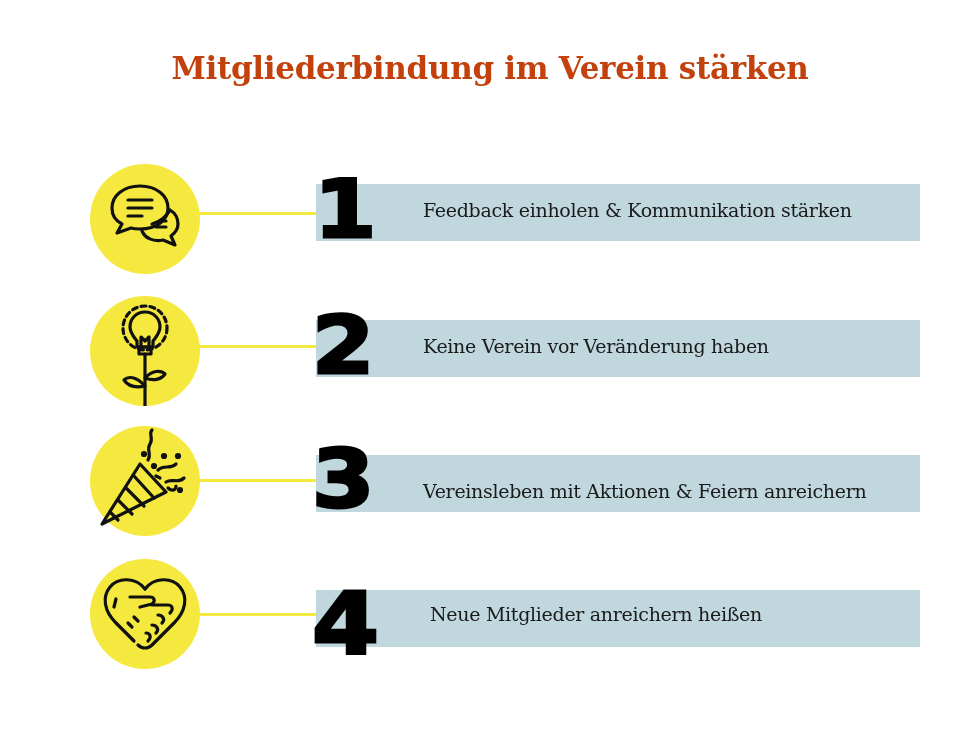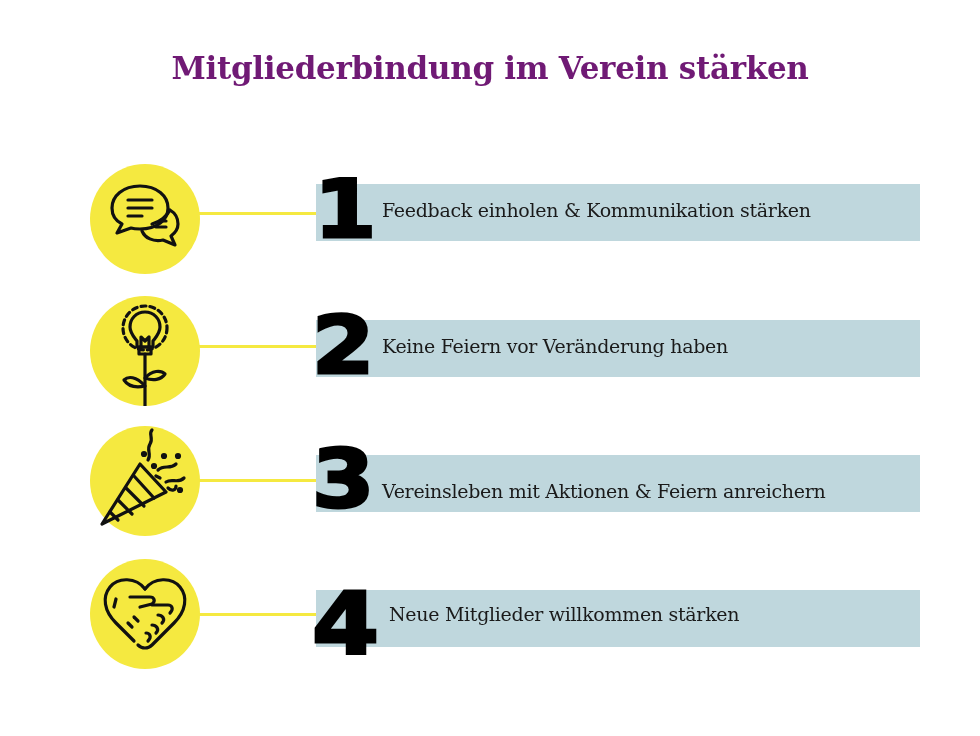--- a/index.html
+++ b/index.html
@@ -3,41 +3,41 @@
 <meta charset="utf-8">
 <style>
   html, body { margin: 0; padding: 0; }
   body {
     width: 980px; height: 736px; background: #ffffff; position: relative; overflow: hidden;
     font-family: "DejaVu Serif", "Liberation Serif", serif; color: #111;
   }
   .title {
     position: absolute; left: 0; top: 50px; width: 980px; text-align: center;
     font-family: "DejaVu Serif", serif; font-weight: bold; font-size: 31px; letter-spacing: -0.3px;
-    color: #701a75;
+    color: #c2410c;
   }
   .circle {
     position: absolute; width: 110px; height: 110px; border-radius: 50%;
     background: #f5e940; left: 90px;
   }
   .circle svg { position: absolute; left: 0; top: 0; width: 110px; height: 110px; }
   .connector {
     position: absolute; left: 198px; width: 122px; height: 3px; background: #f5e940;
   }
   .box {
     position: absolute; left: 316px; width: 604px; height: 57px; background: #bfd7dd;
   }
   .num {
     position: absolute; font-family: "DejaVu Sans", sans-serif; font-weight: 900;
     font-size: 80px; line-height: 1; color: #000; transform: scaleX(1.12); transform-origin: left top;
     -webkit-text-stroke: 3px #000;
   }
   .label {
     position: absolute; font-family: "DejaVu Serif", serif; font-size: 19px; color: #1a1a1a;
-    letter-spacing: -0.3px; white-space: nowrap;
+    letter-spacing: -0.3px; white-space: nowrap; margin-left: 41px;
   }
 </style>
 </head>
 <body>
 
 <div class="title">Mitgliederbindung im Verein stärken</div>
 
 <div>
   <div class="circle" style="top:164px;">
     <svg viewBox="0 0 110 110" fill="none" stroke="#111" stroke-width="3.2" stroke-linecap="round" stroke-linejoin="round">
@@ -64,21 +64,21 @@
       <path d="M51 51 L51 41 L55 45 L59 41 L59 51"></path>
       <rect x="49" y="51" width="12" height="7"></rect>
       <line x1="55" y1="58" x2="55" y2="110"></line>
       <path d="M55 90 C46 80 38 80 34 84 C38 90 46 92 55 90 Z"></path>
       <path d="M55 82 C62 74 71 74 75 78 C71 84 63 85 55 82 Z"></path>
     </svg>
   </div>
   <div class="connector" style="top:345px;"></div>
   <div class="box" style="top:320px;"></div>
   <div class="num" style="left:312px; top:306px;">2</div>
-  <div class="label" style="left:382px; top:335px;">Keine Feiern vor Veränderung haben</div>
+  <div class="label" style="left:382px; top:335px;">Keine Verein vor Veränderung haben</div>
 </div>
 
 <div>
   <div class="circle" style="top:426px;">
     <svg viewBox="0 0 110 110" fill="none" stroke="#111" stroke-width="3.2" stroke-linecap="round" stroke-linejoin="round">
       <path d="M50 38 L76 66 L12 98 Z"></path>
       <line x1="44" y1="50" x2="64" y2="72"></line>
       <line x1="36" y1="62" x2="54" y2="80"></line>
       <line x1="28" y1="74" x2="42" y2="88"></line>
       <line x1="20" y1="86" x2="28" y2="94"></line>
@@ -111,14 +111,14 @@
       <path d="M62 66 C66 66 70 70 66 74"></path>
       <path d="M56 74 C60 74 62 78 58 82"></path>
       <line x1="26" y1="40" x2="24" y2="48"></line>
       <line x1="44" y1="58" x2="48" y2="62"></line>
       <line x1="38" y1="64" x2="42" y2="68"></line>
     </svg>
   </div>
   <div class="connector" style="top:613px;"></div>
   <div class="box" style="top:590px;"></div>
   <div class="num" style="left:312px; top:580px; font-size:86px;">4</div>
-  <div class="label" style="left:389px; top:603px;">Neue Mitglieder willkommen stärken</div>
+  <div class="label" style="left:389px; top:603px;">Neue Mitglieder anreichern heißen</div>
 </div>
 
 </body></html>

